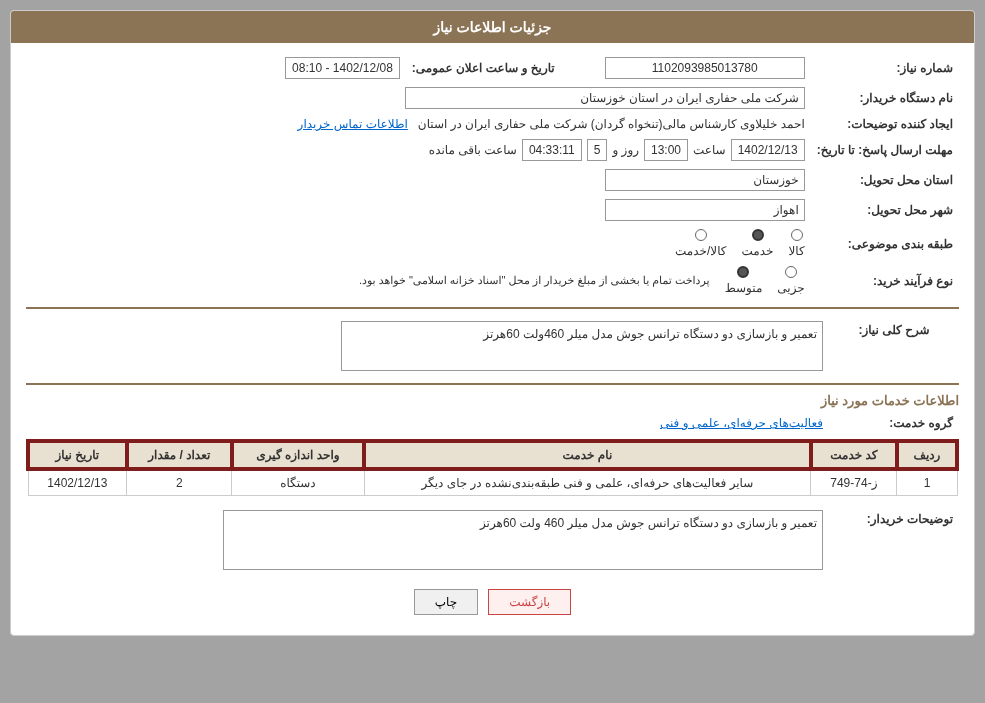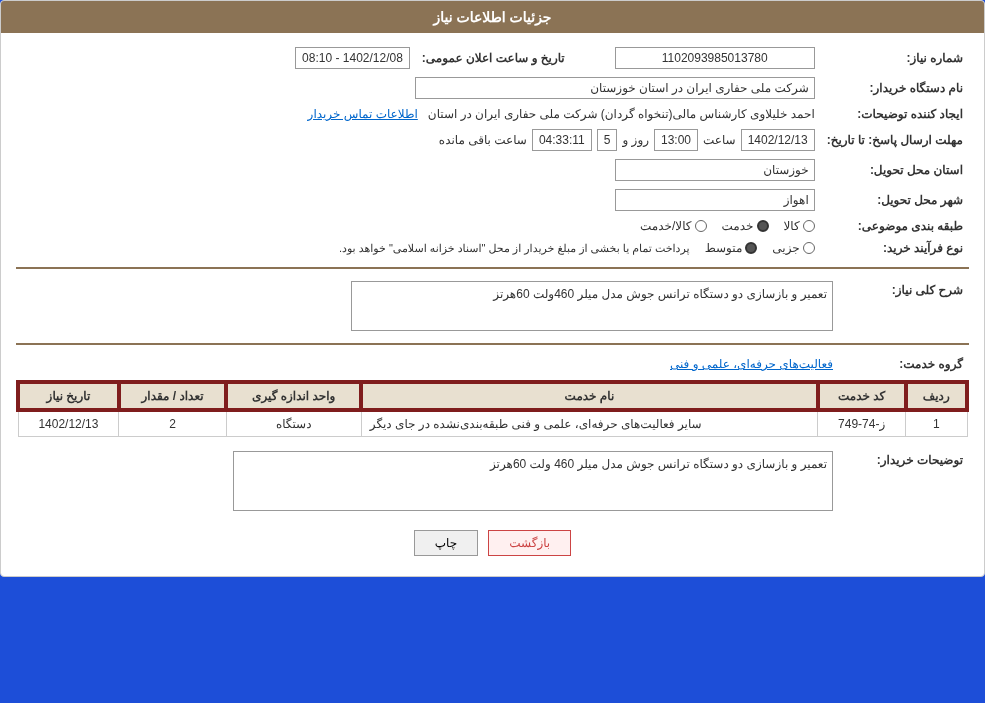--- a/index.html
+++ b/index.html
@@ -6,22 +6,22 @@
     body {
       font-family: Tahoma, Arial, sans-serif;
       font-size: 12px;
       background: #f0f0f0;
       direction: rtl;
       color: #333;
     }
     .page-wrapper {
       width: 985px;
       min-height: 703px;
-      background: #1d4ed8;
-      padding: 0;
+      background: #a3a3a3;
+      padding: 10px;
     }
     .main-container {
       background: #fff;
       border: 1px solid #ccc;
       border-radius: 4px;
       overflow: hidden;
     }
     .header-bar {
       background: #8B7355;
       color: #fff;
@@ -93,20 +93,21 @@
     }
     .radio-row {
       display: flex;
       gap: 15px;
       align-items: center;
     }
     .radio-item {
       display: flex;
       align-items: center;
       gap: 3px;
+      flex-direction: column;
     }
     .radio-circle {
       width: 12px;
       height: 12px;
       border-radius: 50%;
       border: 1px solid #666;
       background: #fff;
       display: inline-block;
     }
     .radio-circle.selected {
@@ -290,31 +291,32 @@
           </td>
         </tr>
       </tbody>
         </table>
 
       <div class="section-divider"></div>
 
       <table class="info-table">
         <tbody>
             <tr>
-          <td class="label-cell" style="vertical-align:top; padding-top:6px;">شرح کلی نیاز:</td>
+          <td class="label-cell" style="vertical-align:top; padding-top:6px;text-align:center;">شرح کلی نیاز:</td>
           <td class="value-cell">
             <div class="description-box">تعمیر و بازسازی دو دستگاه ترانس جوش مدل میلر 460ولت 60هرتز</div>
           </td>
         </tr>
       </tbody>
         </table>
 
       <div class="section-divider"></div>
 
       <div class="services-section">
+        <div class="section-title">اطلاعات خدمات مورد نیاز</div>
 
         <table class="info-table">
           <tbody>
               <tr>
             <td class="label-cell">گروه خدمت:</td>
             <td class="value-cell">
               <span class="link-style">فعالیت‌های حرفه‌ای، علمی و فنی</span>
             </td>
           </tr>
         </tbody>
@@ -328,21 +330,21 @@
               <th>نام خدمت</th>
               <th>واحد اندازه گیری</th>
               <th>تعداد / مقدار</th>
               <th>تاریخ نیاز</th>
             </tr>
           </thead>
           <tbody id="services-tbody">
           <tr>
     <td>1</td>
     <td>ز-74-749</td>
-    <td style="text-align:left;">سایر فعالیت‌های حرفه‌ای، علمی و فنی طبقه‌بندی‌نشده در جای دیگر</td>
+    <td style="text-align:center;">سایر فعالیت‌های حرفه‌ای، علمی و فنی طبقه‌بندی‌نشده در جای دیگر</td>
     <td>دستگاه</td>
     <td>2</td>
     <td>1402/12/13</td>
   </tr>
             </tbody>
         </table>
       </div>
 
       <table class="info-table" style="margin-top:10px;">
         <tbody>

